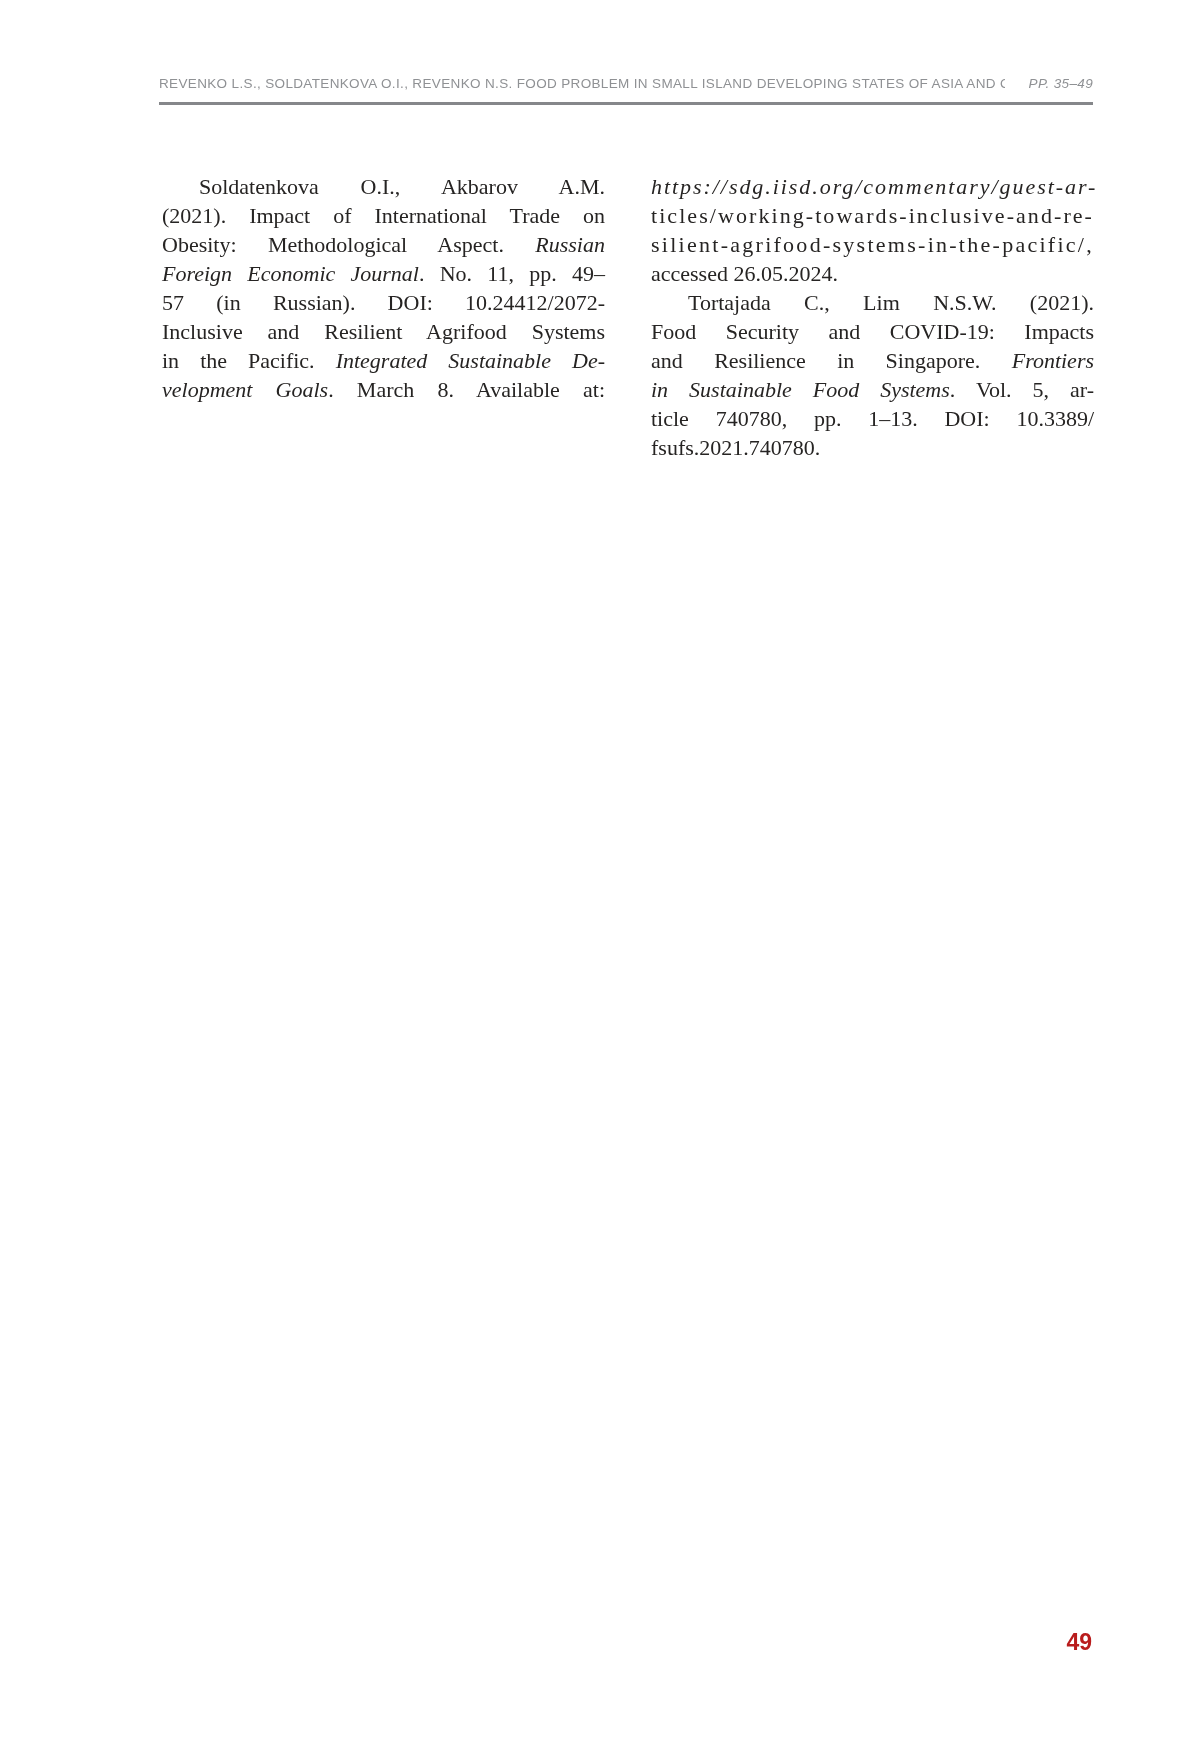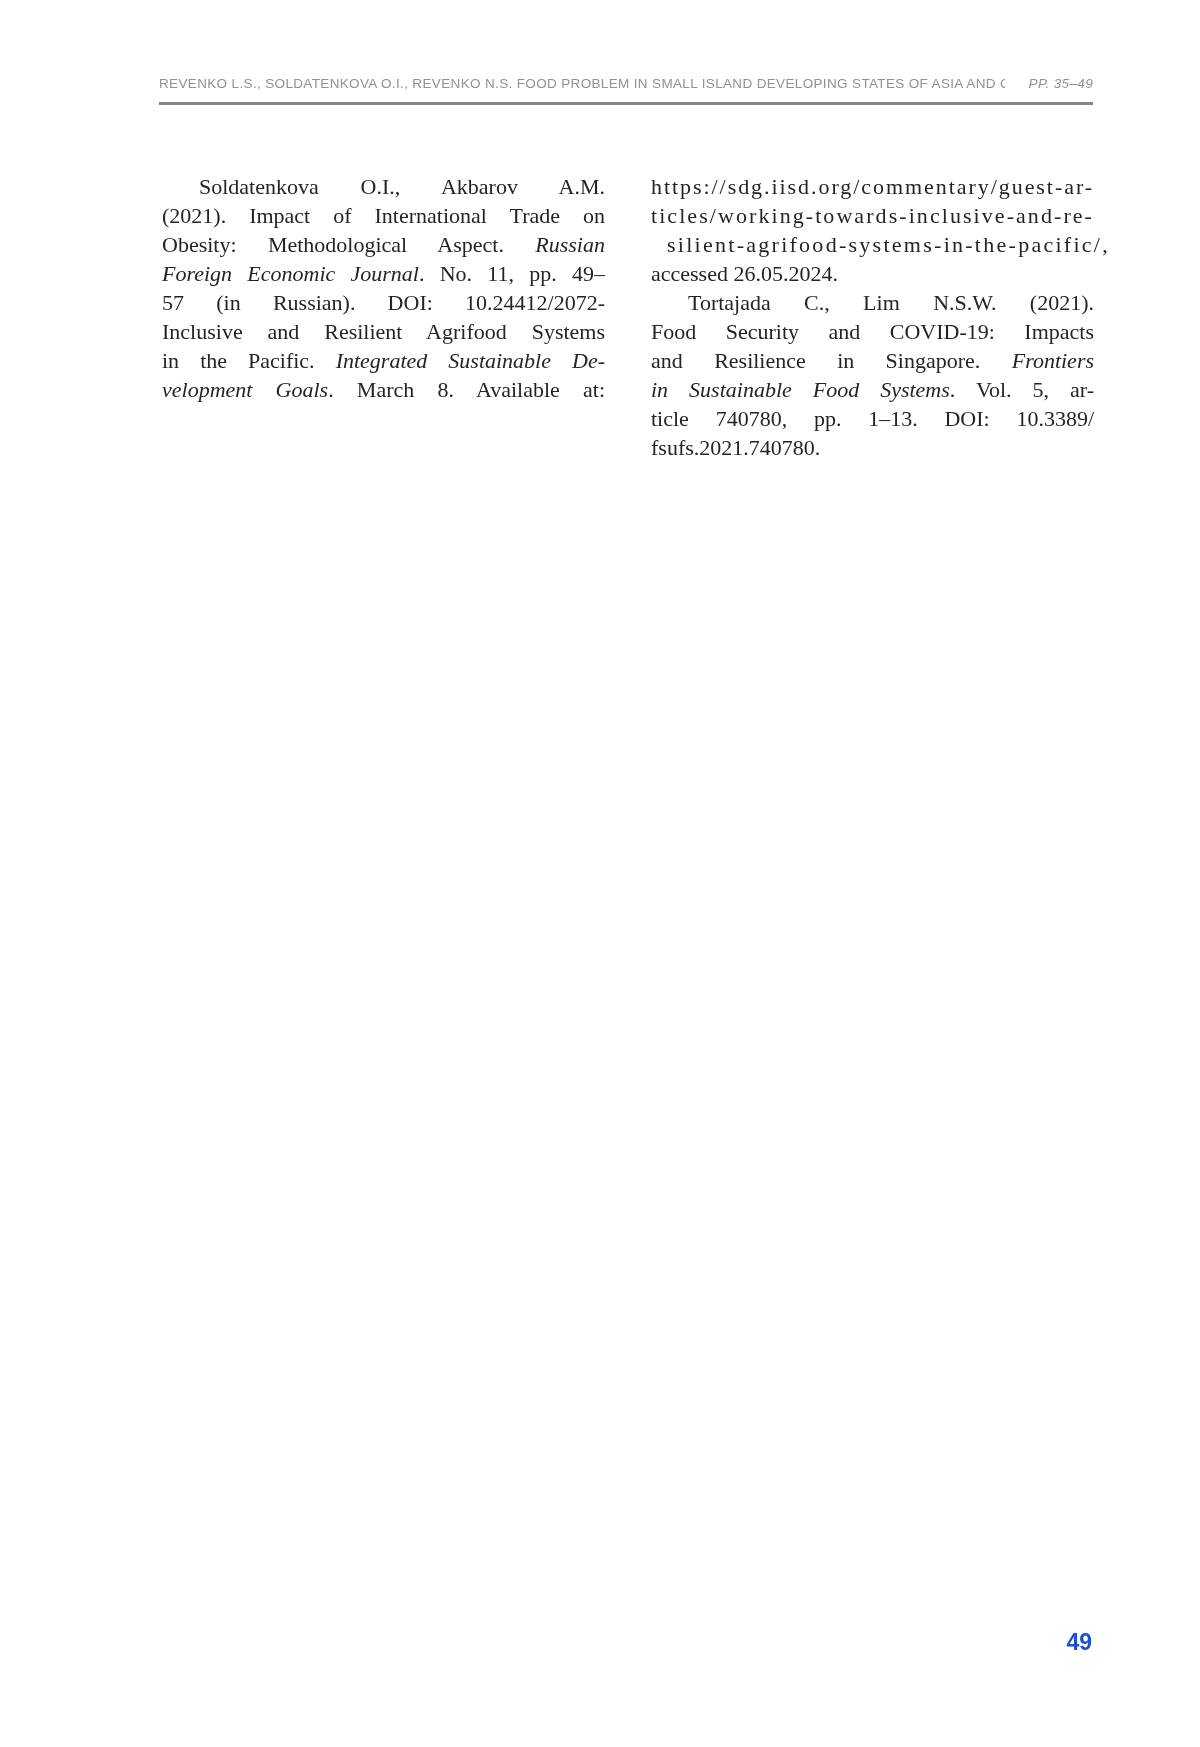--- a/index.html
+++ b/index.html
@@ -57,21 +57,21 @@
   .line.end { text-align-last: left; }
   .line.indent { text-indent: 37px; }
   .seg.it { font-style: italic; }
   .page-number {
     position: absolute;
     right: 108px;
     top: 1629px;
     font-family: "Liberation Sans", sans-serif;
     font-weight: bold;
     font-size: 23px;
-    color: #1d4ed8;
+    color: #b91c1c;
   }
 </style>
 </head>
 <body>
 
 <div class="page">
 
   <div class="running-header">
     <span class="title-part">REVENKO L.S., SOLDATENKOVA O.I., REVENKO N.S. FOOD PROBLEM IN SMALL ISLAND DEVELOPING STATES OF ASIA AND OCEANIA.</span>
     <span class="pages-part">PP. 35–49</span>
@@ -84,23 +84,23 @@
         <div class="line indent"><span class="seg">Soldatenkova O.I., Akbarov A.M.</span></div>
         <div class="line"><span class="seg">(2021). Impact of International Trade on</span></div>
         <div class="line"><span class="seg">Obesity: Methodological Aspect. </span><span class="seg it">Russian</span></div>
         <div class="line"><span class="seg it">Foreign Economic Journal</span><span class="seg">. No. 11, pp. 49–</span></div>
         <div class="line"><span class="seg">57 (in Russian). DOI: 10.24412/2072-</span></div>
         <div class="line"><span class="seg">Inclusive and Resilient Agrifood Systems</span></div>
         <div class="line"><span class="seg">in the Pacific. </span><span class="seg it">Integrated Sustainable De-</span></div>
         <div class="line"><span class="seg it">velopment Goals</span><span class="seg">. March 8. Available at:</span></div>
       </div>
     <div class="col">
-        <div class="line"><span style="display: inline-block; white-space: nowrap; letter-spacing: 1.94322px;"><span class="seg">https://sdg.iisd.org/commentary/guest-ar-</span></span></div>
+        <div class="line"><span style="display: inline-block; white-space: nowrap; letter-spacing: 1.94322px; font-style: italic;"><span class="seg">https://sdg.iisd.org/commentary/guest-ar-</span></span></div>
         <div class="line"><span style="display: inline-block; white-space: nowrap; letter-spacing: 2.06406px;"><span class="seg">ticles/working-towards-inclusive-and-re-</span></span></div>
-        <div class="line"><span style="display: inline-block; white-space: nowrap; letter-spacing: 2.26677px; margin-left: 16px;"><span class="seg">silient-agrifood-systems-in-the-pacific/,</span></span></div>
+        <div class="line"><span style="display: inline-block; white-space: nowrap; letter-spacing: 2.26677px;"><span class="seg">silient-agrifood-systems-in-the-pacific/,</span></span></div>
         <div class="line end"><span class="seg">accessed 26.05.2024.</span></div>
         <div class="line indent"><span class="seg">Tortajada C., Lim N.S.W. (2021).</span></div>
         <div class="line"><span class="seg">Food Security and COVID-19: Impacts</span></div>
         <div class="line"><span class="seg">and Resilience in Singapore. </span><span class="seg it">Frontiers</span></div>
         <div class="line"><span class="seg it">in Sustainable Food Systems</span><span class="seg">. Vol. 5, ar-</span></div>
         <div class="line"><span class="seg">ticle 740780, pp. 1–13. DOI: 10.3389/</span></div>
         <div class="line end"><span class="seg">fsufs.2021.740780.</span></div>
       </div>
   </div>
 

